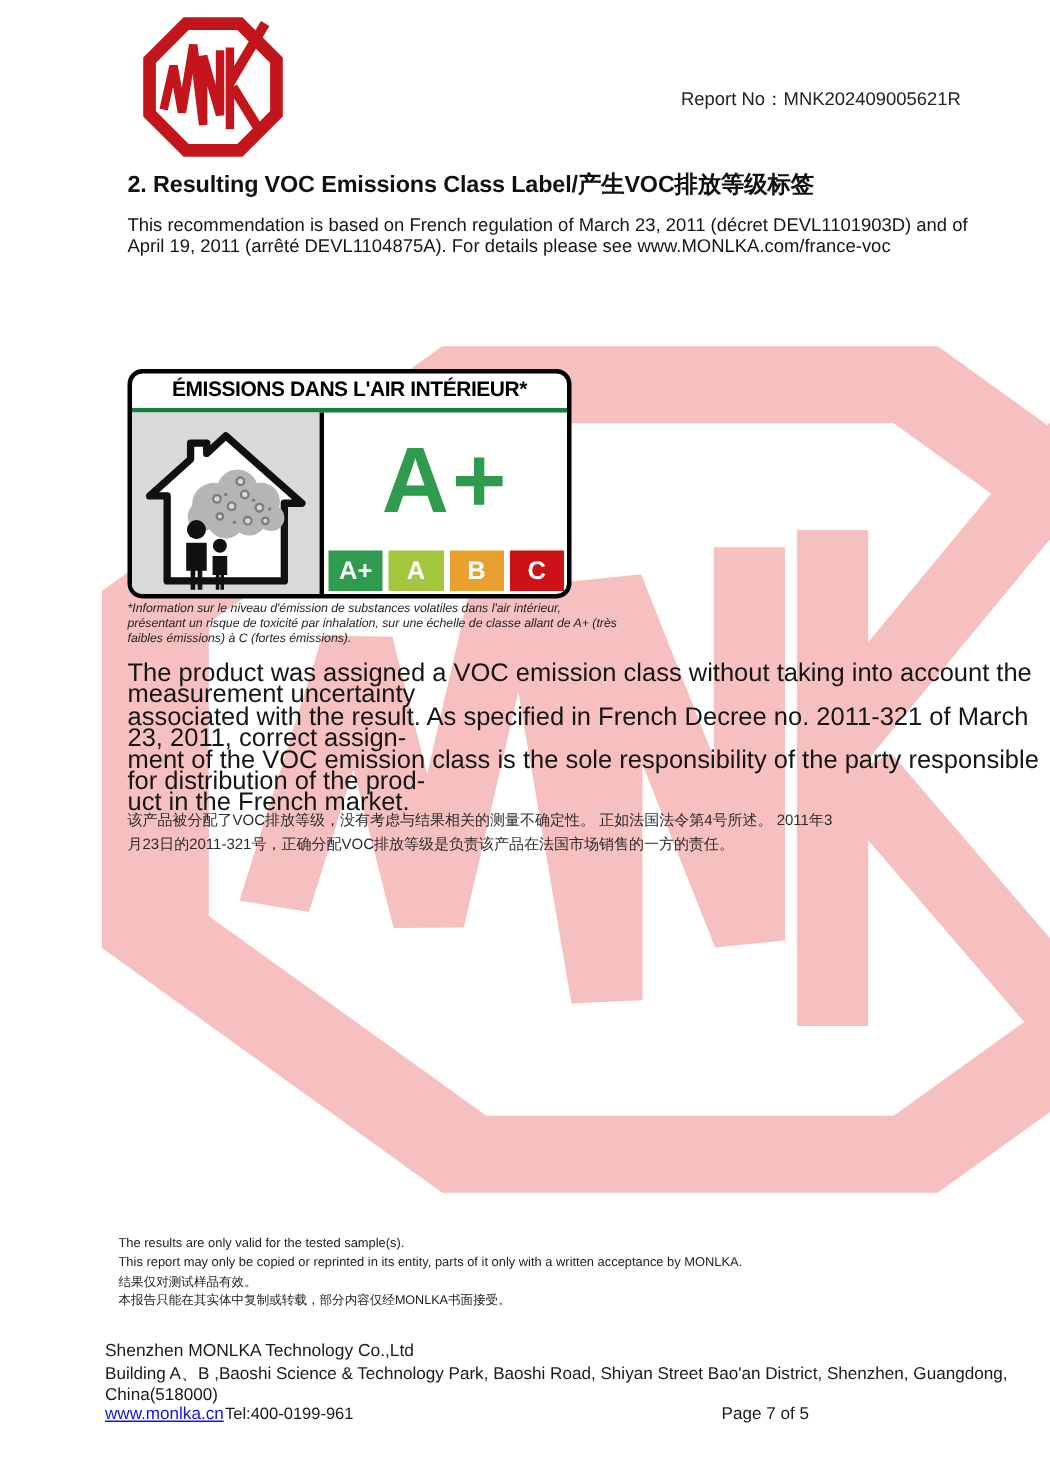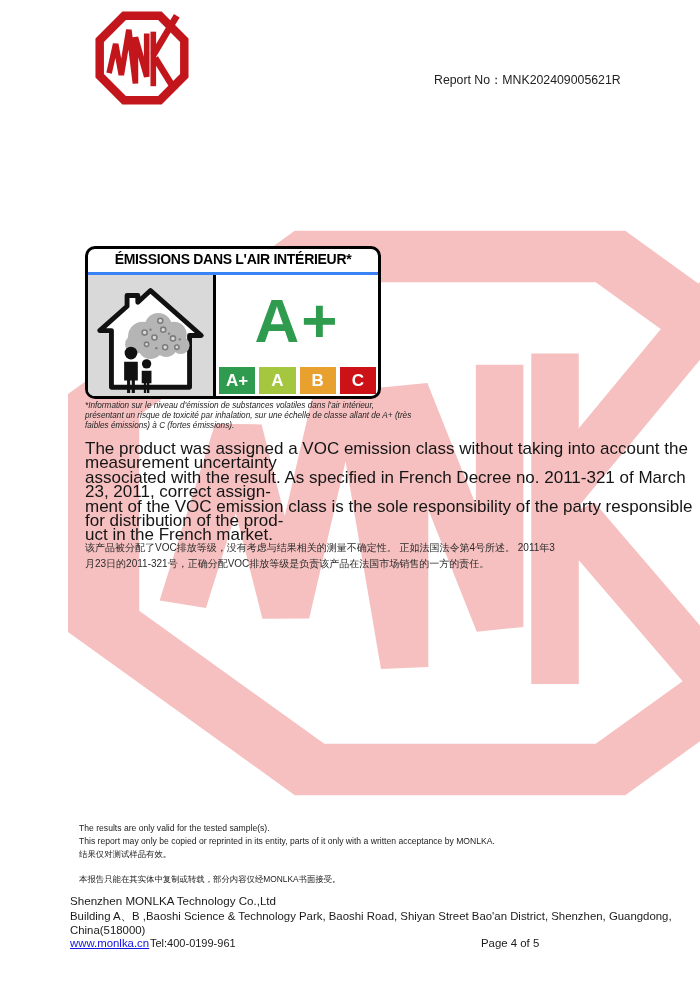--- a/index.html
+++ b/index.html
@@ -3,32 +3,32 @@
 <meta charset="utf-8">
 <style>
   html,body{margin:0;padding:0;background:#fff;}
   .page{position:relative;width:700px;height:989px;background:#fff;overflow:hidden;
         font-family:"Liberation Sans",sans-serif;color:#111;}
   .abs{position:absolute;}
   
   .watermark{position:absolute;left:64px;top:228px;width:792px;height:570px;color:#f6c0c0;z-index:0;}
   
   .logo{left:94px;top:11px;width:96px;height:94px;color:#c3161c;z-index:2;}
-  .report-no{left:434px;top:58px;font-size:12.3px;color:#222;z-index:2;margin-top:14px;}
+  .report-no{left:454px;top:58px;font-size:12.3px;color:#222;z-index:2;}
   
   .z{z-index:2;}
   .section-title{left:85px;top:113px;font-size:15.6px;font-weight:bold;letter-spacing:-0.1px;}
   .para{white-space:pre-line;}
   .para-en{left:85px;top:143px;font-size:12.3px;line-height:14.2px;color:#151515;}
   .para-zh{left:85px;top:174px;font-size:12.6px;line-height:17px;color:#222;}
   .result-en{left:85px;top:442px;font-size:17px;line-height:14.4px;color:#151515;}
   .result-zh{left:85px;top:500px;font-size:10px;line-height:15.8px;color:#2a2a2a;margin-top:40px;}
   
   .voc-label{left:85px;top:246px;width:290px;background:#fff;border:3px solid #000;border-radius:10px;overflow:hidden;z-index:2;}
-  .voc-header{height:21px;border-bottom:3px solid #3b82f6;text-align:center;font-weight:bold;
+  .voc-header{height:21px;border-bottom:3px solid #15803d;text-align:center;font-weight:bold;
               font-size:14px;letter-spacing:-0.3px;padding-top:2px;color:#000;}
   .voc-body{display:flex;height:121px;}
   .house-panel{width:125px;background:#d9d9d9;border-right:3px solid #000;flex:none;}
   .house-panel svg{display:block;width:125px;height:121px;}
   .right-panel{flex:1;display:flex;flex-direction:column;}
   .big-grade{flex:1;display:flex;align-items:center;justify-content:center;
              font-size:62px;font-weight:bold;color:#2e9b4e;letter-spacing:2px;padding-bottom:2px;}
   .scale-row{display:flex;gap:4px;height:27px;padding:0 2px 2px 3px;}
   .scale-box{flex:1;display:flex;align-items:center;justify-content:center;
              color:#fff;font-weight:bold;font-size:17px;}
@@ -36,21 +36,21 @@
   .scale-1{background:#a5c73f;}
   .scale-2{background:#e8a02e;}
   .scale-3{background:#cc1217;}
   .voc-footnote{left:85px;top:401px;font-size:8.2px;line-height:9.8px;font-style:italic;
                 color:#222;white-space:pre-line;}
   
   .disc{left:79px;font-size:8.6px;color:#222;}
   .disc-en1{top:823px;}
   .disc-en2{top:836px;}
   .disc-zh1{top:849px;font-size:8.4px;}
-  .disc-zh2{top:861px;font-size:8.4px;margin-top:13px;}
+  .disc-zh2{top:861px;font-size:8.4px;}
   .company-name{left:70px;top:894px;font-size:11.6px;color:#1a1a1a;}
   .company-address{left:70px;top:909px;font-size:11.4px;line-height:14.2px;color:#1a1a1a;white-space:pre-line;}
   .website{left:70px;top:937px;font-size:11.4px;color:#1414e0;text-decoration:underline;cursor:pointer;}
   .tel{left:150px;top:937px;font-size:11px;color:#1a1a1a;}
   .page-indicator{left:481px;top:937px;font-size:11.4px;color:#1a1a1a;}
 </style>
 </head>
 <body>
 
 <div class="page">
@@ -64,20 +64,23 @@
       <line x1="87" y1="5" x2="62" y2="47" stroke="currentColor" stroke-width="7"></line>
       <line x1="64" y1="50" x2="85" y2="84" stroke="currentColor" stroke-width="7"></line>
     </g>
   </svg>
 
   <svg class="abs logo" viewBox="0 0 100 100" aria-hidden="true">
     <use href="#mnk-shape"></use>
   </svg>
   <div class="abs report-no z">Report No：MNK202409005621R</div>
 
+  <div class="abs section-title z">2. Resulting VOC Emissions Class Label/产生VOC排放等级标签</div>
+  <div class="abs para para-en z">This recommendation is based on French regulation of March 23, 2011 (décret DEVL1101903D) and of
+April 19, 2011 (arrêté DEVL1104875A). For details please see www.MONLKA.com/france-voc</div>
 
   <div class="abs voc-label">
     <div class="voc-header">ÉMISSIONS DANS L'AIR INTÉRIEUR*</div>
     <div class="voc-body">
       <div class="house-panel">
         <svg viewBox="0 0 128 122" aria-hidden="true">
           <rect x="0" y="0" width="128" height="122" fill="#d9d9d9"></rect>
           <path d="M24 114 L24 56 L12 56 L40 31 L40 20 L51 20 L51 27 L64 15 L116 61 L104 61 L104 114 Z" fill="#ffffff" stroke="#111111" stroke-width="5" stroke-linejoin="round"></path>
           <g fill="#b5b5b5">
             <circle cx="56" cy="62" r="15"></circle>
@@ -138,15 +141,15 @@
   <div class="abs disc disc-en1 z">The results are only valid for the tested sample(s).</div>
   <div class="abs disc disc-en2 z">This report may only be copied or reprinted in its entity, parts of it only with a written acceptance by MONLKA.</div>
   <div class="abs disc disc-zh1 z">结果仅对测试样品有效。</div>
   <div class="abs disc disc-zh2 z">本报告只能在其实体中复制或转载，部分内容仅经MONLKA书面接受。</div>
 
   <div class="abs company-name z">Shenzhen MONLKA Technology Co.,Ltd</div>
   <div class="abs para company-address z">Building A、B ,Baoshi Science &amp; Technology Park, Baoshi Road, Shiyan Street Bao'an District, Shenzhen, Guangdong,
 China(518000)</div>
   <a class="abs website z">www.monlka.cn</a>
   <div class="abs tel z">Tel:400-0199-961</div>
-  <div class="abs page-indicator z">Page 4 of 5</div>
+  <div class="abs page-indicator z">Page 7 of 5</div>
 
 </div>
 
 </body></html>

